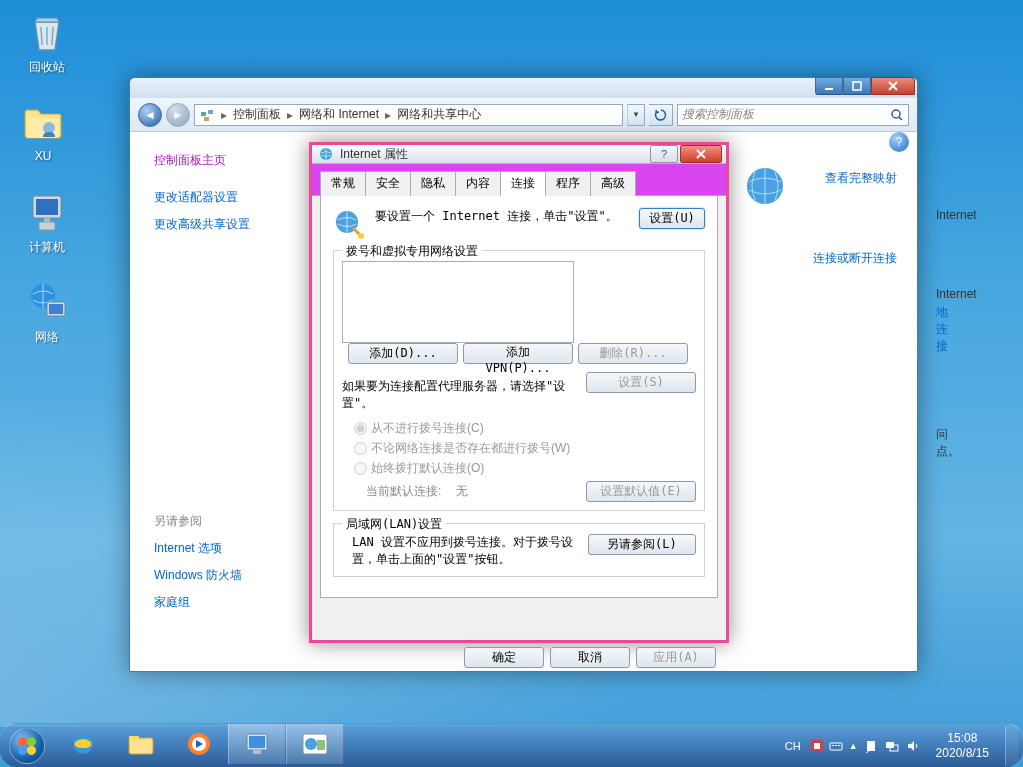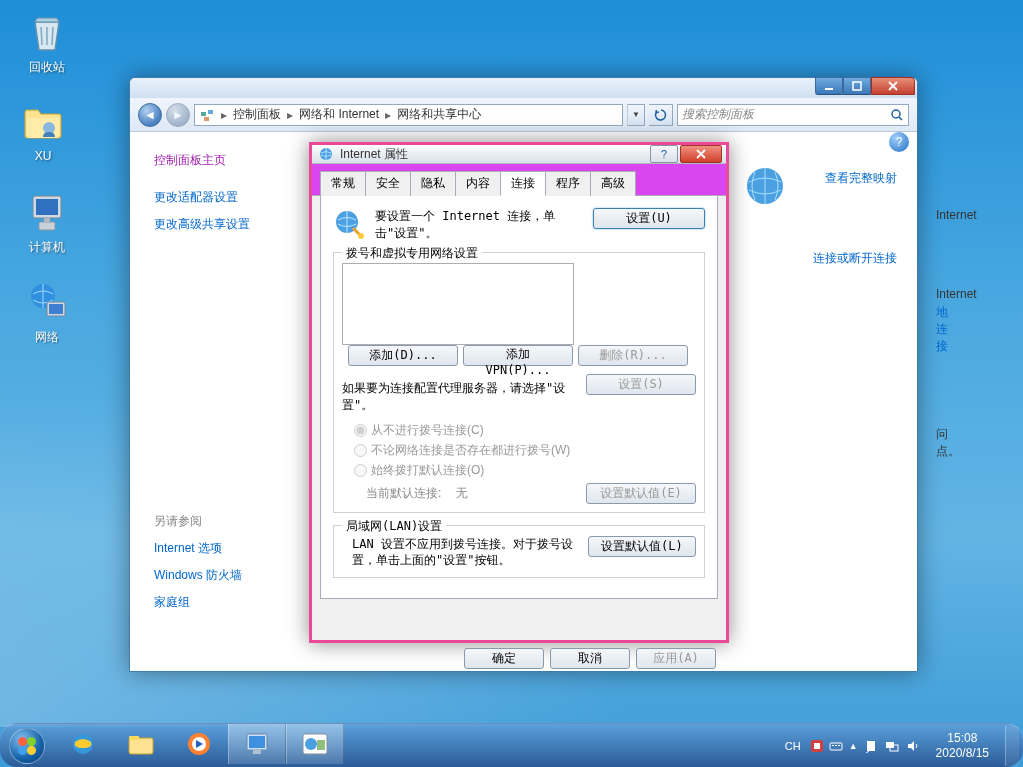--- a/index.html
+++ b/index.html
@@ -257,21 +257,21 @@
     <div class="dlg-row1">
       <div class="globe">
           <svg width="32" height="32">
             <circle cx="14" cy="14" r="11" fill="#4aa0e0"></circle>
             <path d="M5 12 Q14 7 23 12 M5 16 Q14 21 23 16 M14 3 L14 25" stroke="#c0e8ff" fill="none"></path>
             <path d="M20 20 L28 28" stroke="#e8a030" stroke-width="3"></path>
             <circle cx="28" cy="28" r="3" fill="#ffcc40"></circle>
           </svg>
         </div>
       <div class="txt">要设置一个 Internet 连接，单击"设置"。</div>
-      <button class="winbtn highlight" style="width:112px">设置(U)</button>
+      <button class="winbtn highlight" style="width:66px">设置(U)</button>
     </div>
 
     <div class="groupbox">
       <div class="gbtitle">拨号和虚拟专用网络设置</div>
       <div>
         <div class="diallist"></div>
         <div class="dialbtns">
           <button class="winbtn">添加(D)...</button>
           <button class="winbtn">添加 VPN(P)...</button>
           <button class="winbtn" disabled="">删除(R)...</button>
@@ -290,21 +290,21 @@
       <div style="display:flex;align-items:center">
         <span class="defaultline"><span>当前默认连接:</span>&nbsp;&nbsp;<span>无</span></span>
         <button class="winbtn" disabled="" style="width:110px;margin-left:auto">设置默认值(E)</button>
       </div>
     </div>
 
     <div class="groupbox">
       <div class="gbtitle">局域网(LAN)设置</div>
       <div style="display:flex;align-items:flex-start">
         <div class="lan-txt">LAN 设置不应用到拨号连接。对于拨号设置，单击上面的"设置"按钮。</div>
-        <button class="winbtn" style="width:110px;margin-left:auto">设置默认值(L)</button>
+        <button class="winbtn" style="width:110px;margin-left:auto">另请参阅(L)</button>
       </div>
     </div>
   </div>
   <div class="dlg-footer">
     <button class="winbtn">确定</button>
     <button class="winbtn">取消</button>
     <button class="winbtn" disabled="">应用(A)</button>
   </div>
 </div>
 

